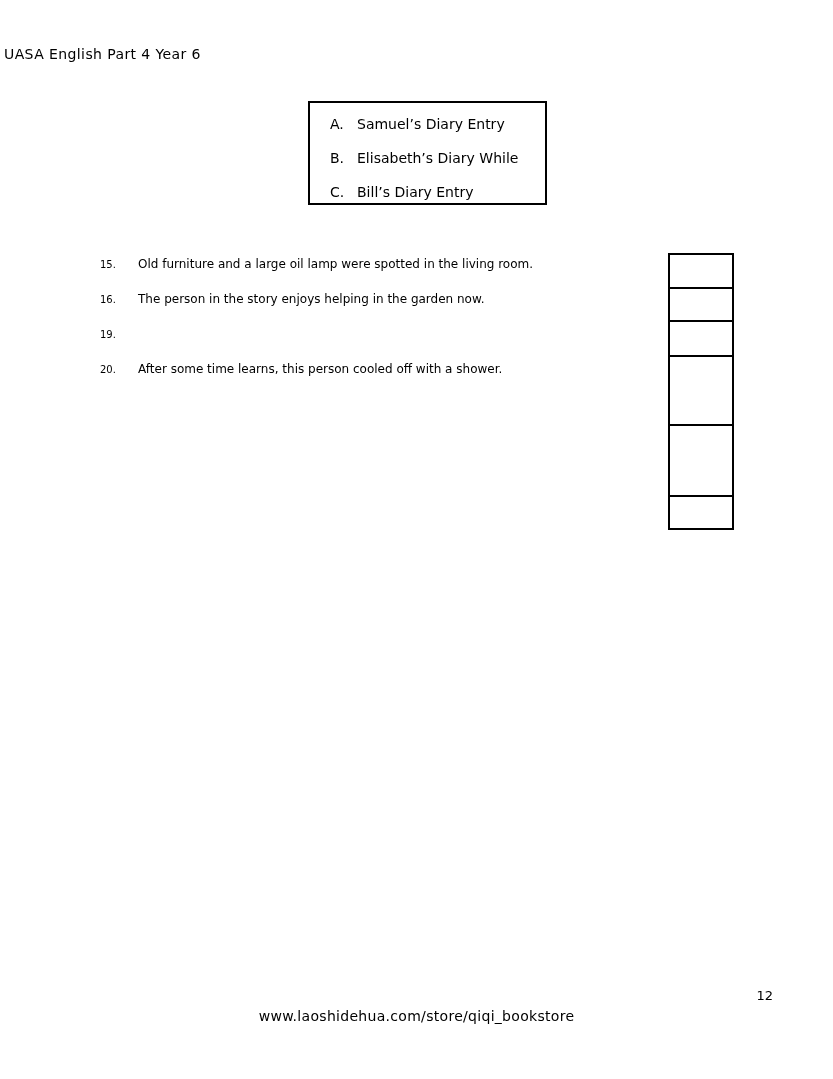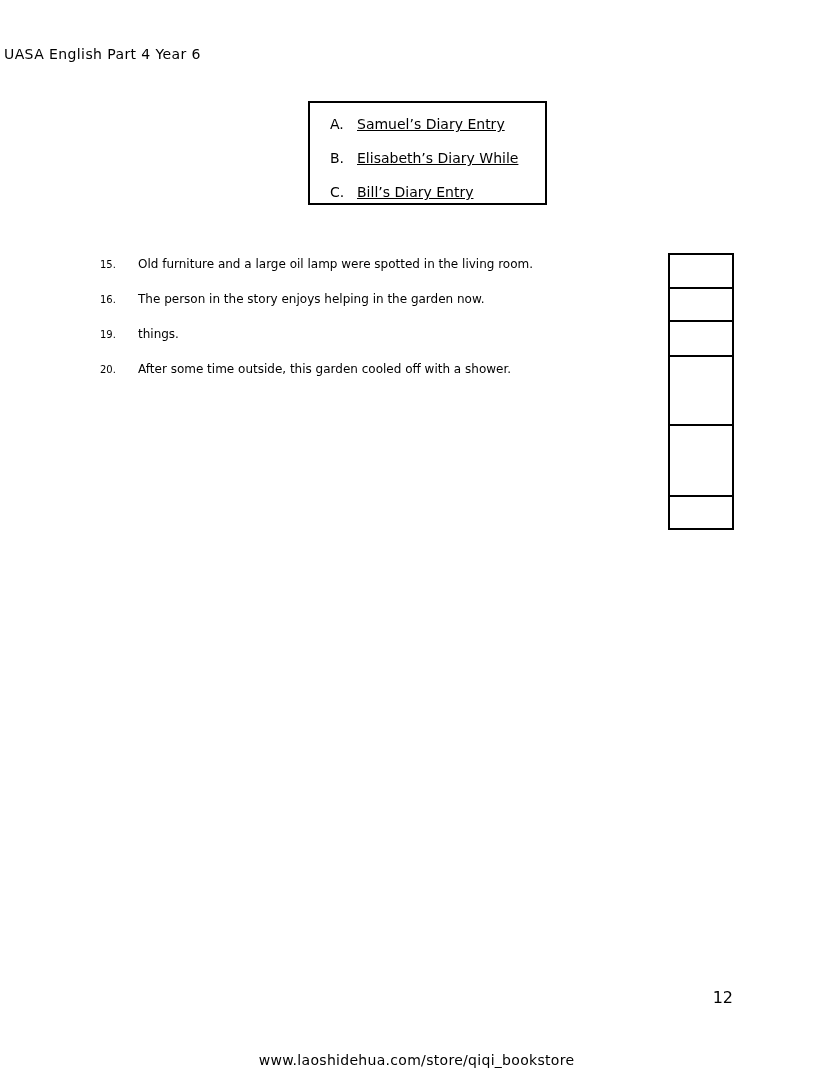--- a/index.html
+++ b/index.html
@@ -40,21 +40,21 @@
     display: flex;
     height: 34px;
     line-height: 34px;
     font-size: 14px;
   }
   .option-label {
     margin-left: 20px;
     width: 27px;
     flex: 0 0 auto;
   }
-  .option-text { flex: 1; text-decoration: underline; }
+  .option-text { flex: 1; }
 
   
   .questions {
     position: absolute;
     left: 100px;
     top: 247px;
     width: 561px;
   }
   .q-row { display: flex; }
   .q-num {
@@ -96,31 +96,31 @@
   .ab5 { height: 73px; }
   .ab6 { height: 35px; }
 
   
   .page-number {
     position: absolute;
     top: 988px;
     left: 0;
     width: 733px;
     text-align: right;
-    font-size: 16px;
+    font-size: 13px;
+    padding-left: 40px;
   }
   .footer-url {
     position: absolute;
     top: 1008px;
     left: 0;
     width: 100%;
     text-align: center;
     font-size: 14px;
     letter-spacing: 0.3px;
-    margin-top: 44px;
   }
 </style>
 </head>
 <body>
 
 <div class="page">
 
   <div class="header-title">UASA English Part 4 Year 6</div>
 
   <div class="options-box">
@@ -152,28 +152,27 @@
       <div class="q-text">
         <div class="q-line">The person in the story enjoys helping in the garden now.</div>
       </div>
     </div>
 
 
 
     <div class="q-row">
       <div class="q-num">19.</div>
       <div class="q-text">
-        <div class="q-line">things.</div>
       </div>
     </div>
 
     <div class="q-row">
       <div class="q-num">20.</div>
       <div class="q-text">
-        <div class="q-line">After some time outside, this garden cooled off with a shower.</div>
+        <div class="q-line">After some time learns, this person cooled off with a shower.</div>
       </div>
     </div>
 
   </div>
 
   <div class="answer-col">
     <div class="abox ab1"></div>
     <div class="abox ab2"></div>
     <div class="abox ab3"></div>
     <div class="abox ab4"></div>

